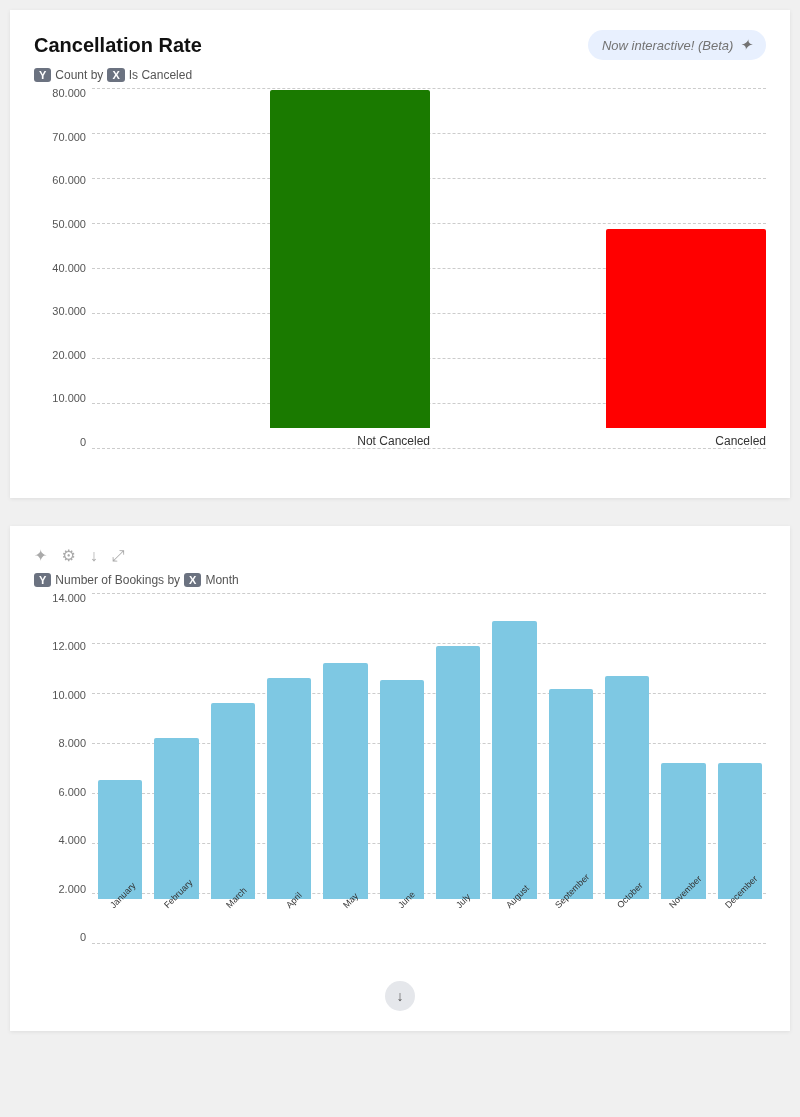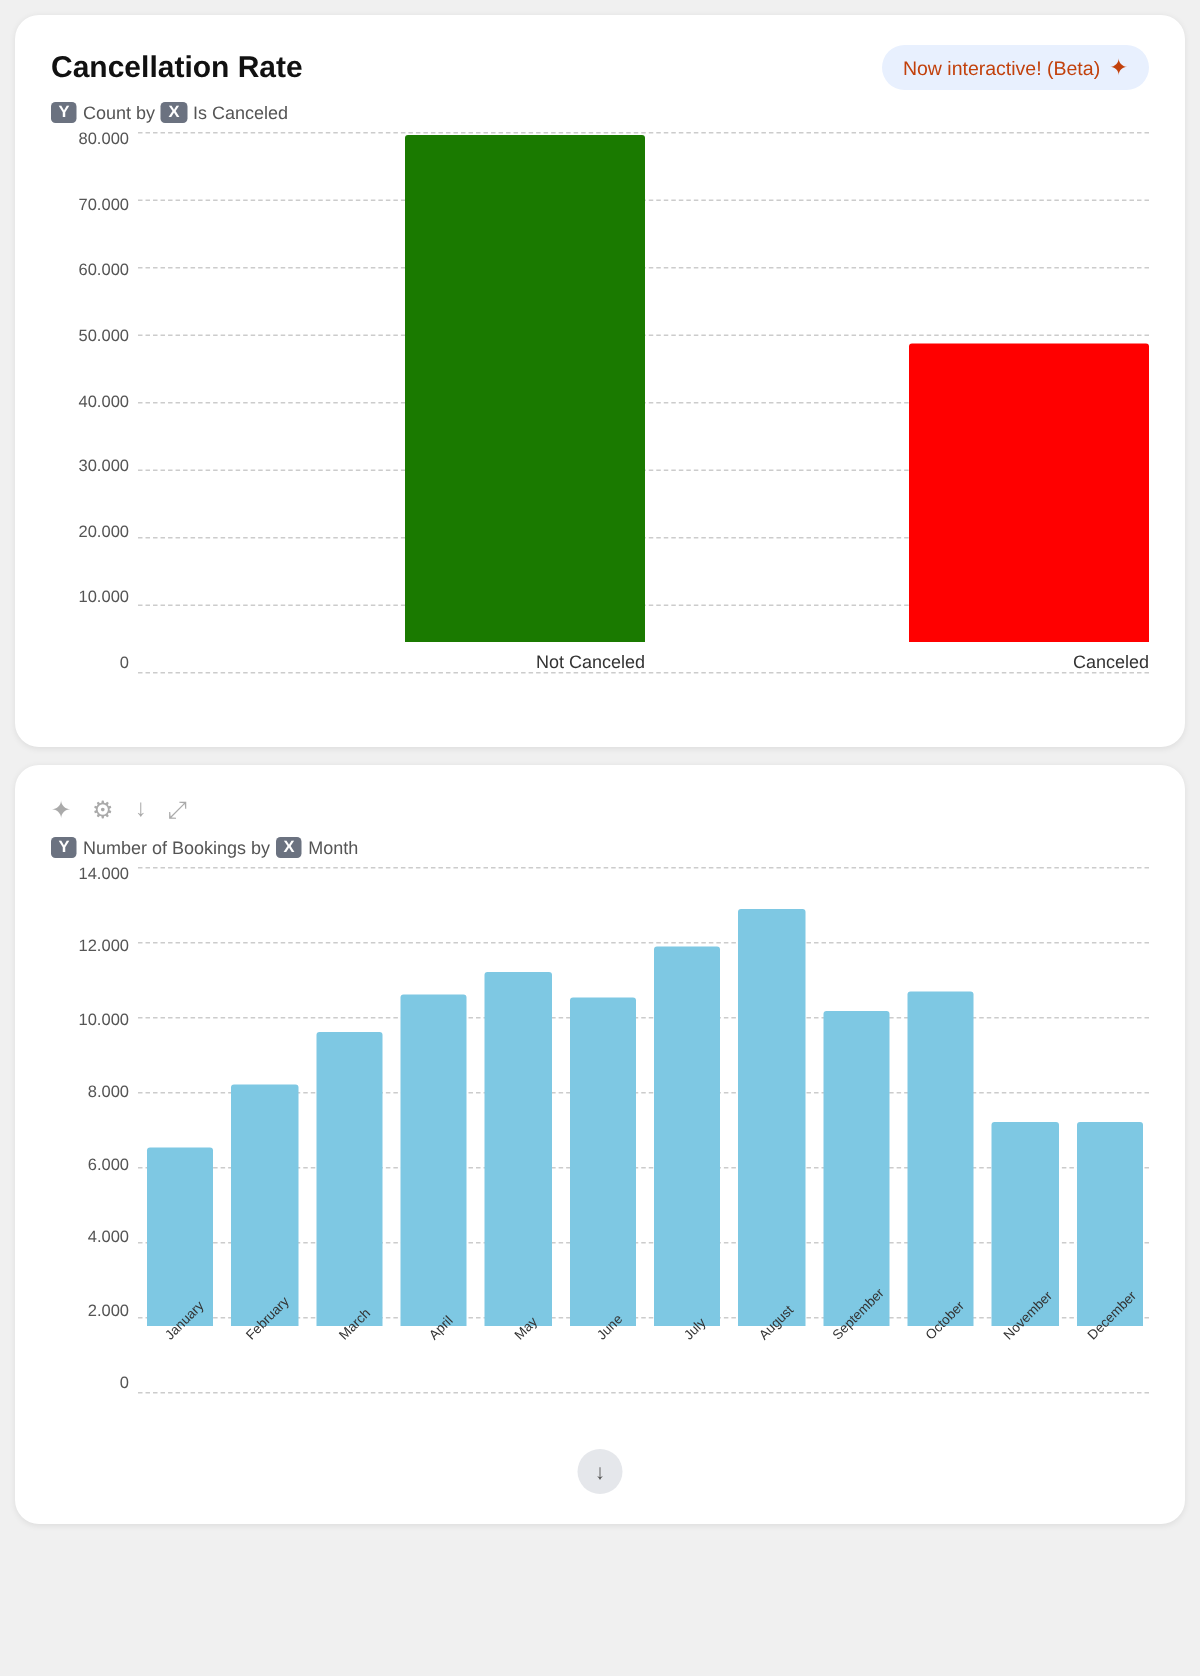--- a/index.html
+++ b/index.html
@@ -4,46 +4,47 @@
   <style>
     * { box-sizing: border-box; margin: 0; padding: 0; }
     body {
       font-family: -apple-system, BlinkMacSystemFont, 'Segoe UI', sans-serif;
       background: #f0f0f0;
       padding: 10px;
       width: 800px;
     }
     .card {
       background: #fff;
-      border-radius: 16px;
+      border-radius: 0;
       padding: 20px 24px;
-      margin-bottom: 12px;
+      margin-bottom: 28px;
       box-shadow: 0 1px 4px rgba(0,0,0,0.08);
     }
     .card-header {
       display: flex;
       justify-content: space-between;
       align-items: center;
       margin-bottom: 8px;
     }
     .card-title {
       font-size: 20px;
       font-weight: 700;
       color: #111;
     }
     .interactive-badge {
       background: #e8f0fe;
-      color: #c2410c;
+      color: #737373;
       border-radius: 20px;
       padding: 6px 14px;
       font-size: 13px;
       font-weight: 500;
       display: flex;
       align-items: center;
       gap: 6px;
+      font-style: italic;
     }
     .interactive-badge .sparkle {
       font-size: 15px;
     }
     .axis-label {
       font-size: 12px;
       color: #555;
       margin-bottom: 6px;
       display: flex;
       align-items: center;

